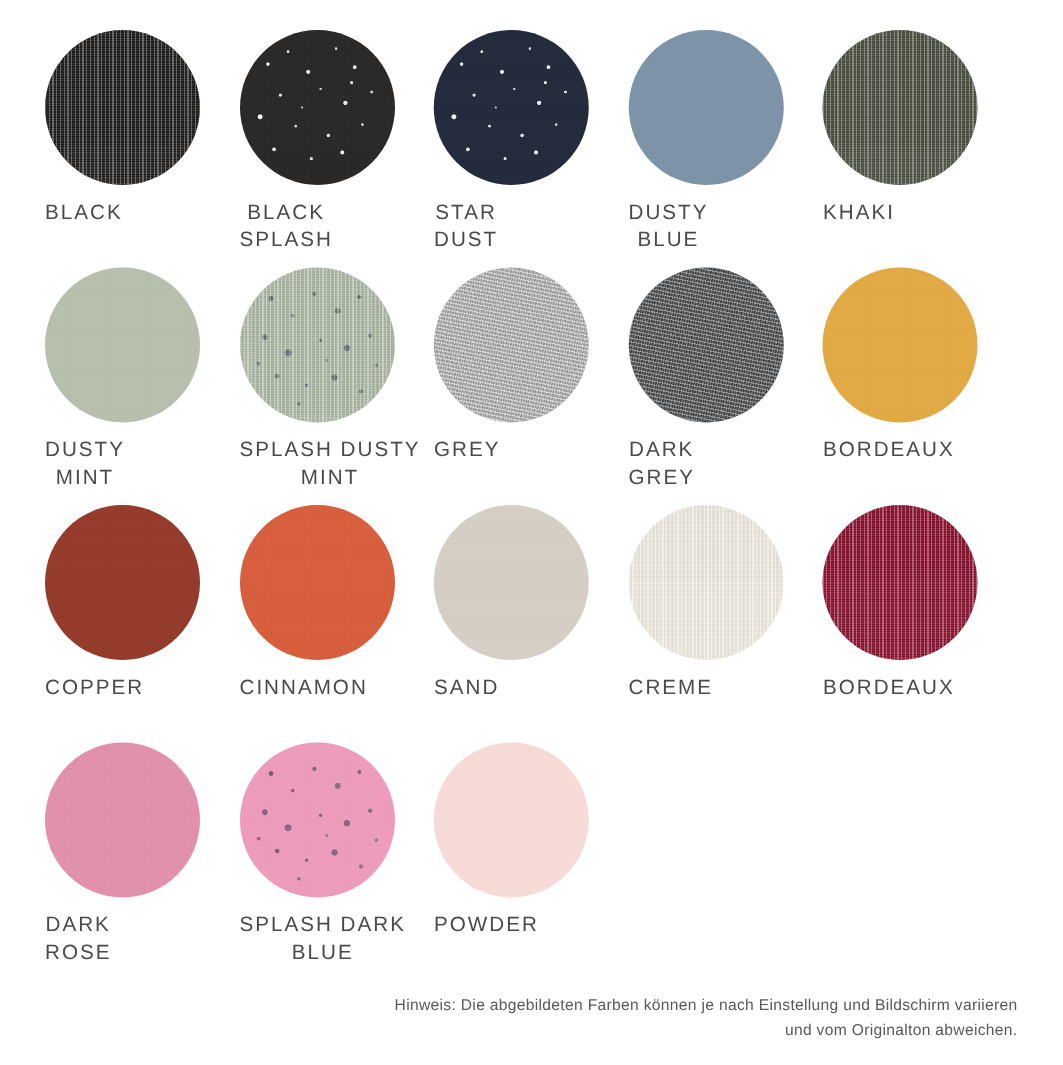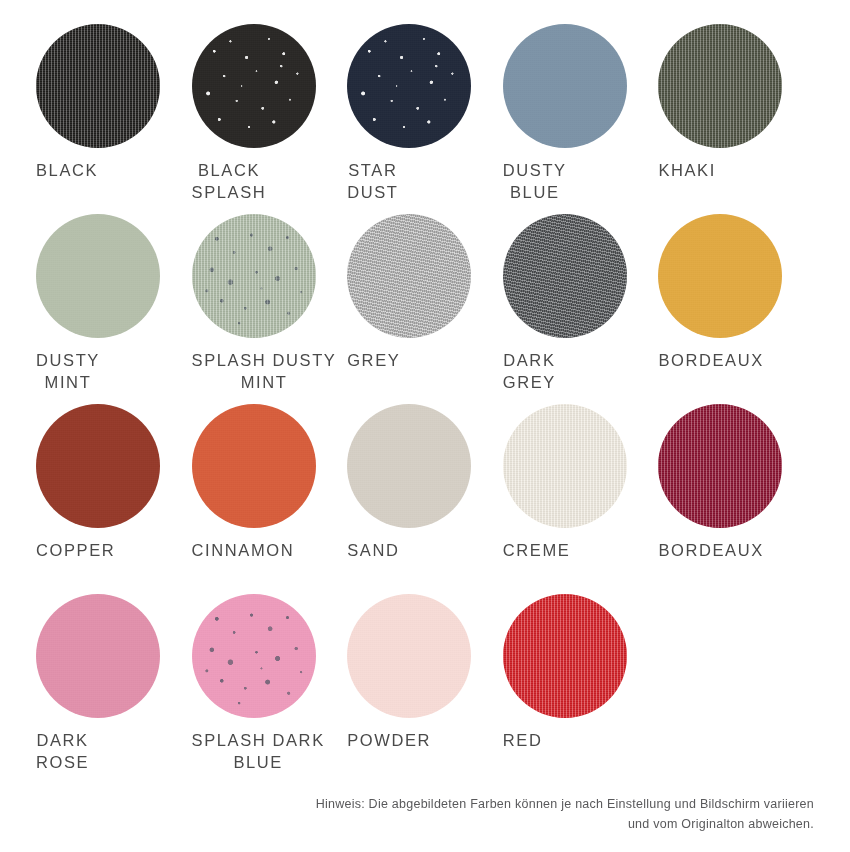--- a/index.html
+++ b/index.html
@@ -286,26 +286,20 @@
         </div>
         <div class="swatch-label">SPLASH DARK
 BLUE</div>
       </div>
       <div class="swatch-cell">
         <div class="swatch-disc-wrap">
           <div class="swatch-disc tex-flat" style="background: rgb(247, 220, 215);"></div>
         </div>
         <div class="swatch-label">POWDER</div>
       </div>
-      <div class="swatch-cell">
-        <div class="swatch-disc-wrap">
-          <div class="swatch-disc tex-knit" style="background: rgb(213, 31, 38);"></div>
-        </div>
-        <div class="swatch-label">RED</div>
-      </div>
     </div>
 
   <div class="footer-note">
     <span class="line">Hinweis: Die abgebildeten Farben können je nach Einstellung und Bildschirm variieren</span>
     <span class="line">und vom Originalton abweichen.</span>
   </div>
 
 </div>
 
 </body></html>

